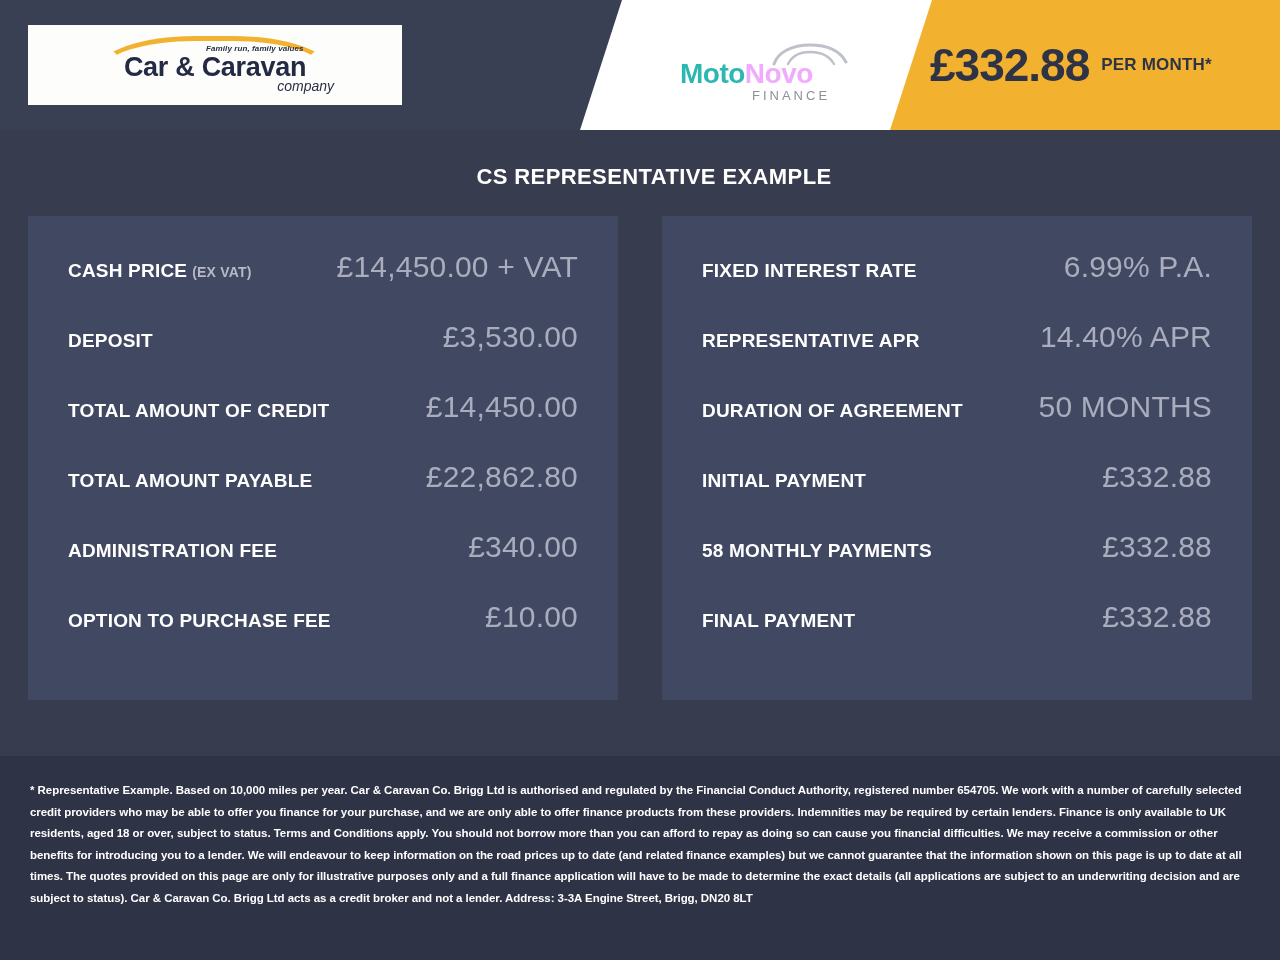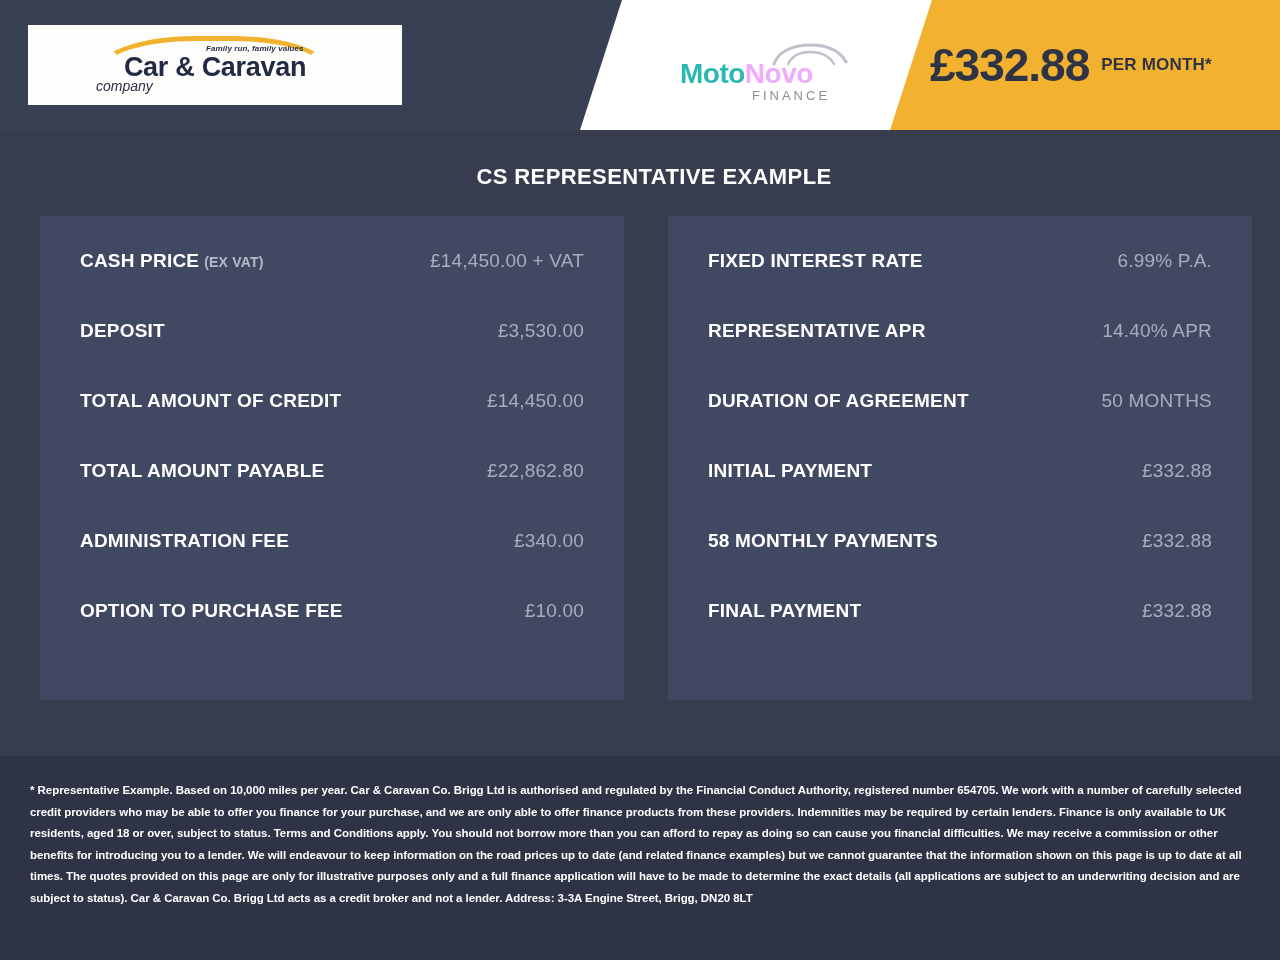--- a/index.html
+++ b/index.html
@@ -66,21 +66,21 @@
     text-align: center;
     font-size: 27px; font-weight: bold; color: #242a44;
     letter-spacing: -.3px;
   }
   .logo-rule {
     position: absolute; top: 54px; left: 34px;
     width: 182px; height: 2px; background: #2a2f45;
   }
   .logo-sub {
     position: absolute; top: 46px; left: 0; width: 250px;
-    text-align: left;
+    text-align: right;
     font-size: 14px; color: #2a2f45;
     font-style: italic;
     background: #fdfdfb;
     display: inline-block;
   }
   .logo-sub span { background: #fdfdfb; padding: 0 6px; }
 
   .motonovo {
     position: absolute;
     top: 40px; left: 680px;
@@ -130,21 +130,21 @@
     font-weight: bold;
     color: #ffffff;
     letter-spacing: .4px;
     text-align: center;
   }
 
   
   .panels {
     display: flex;
     gap: 44px;
-    padding: 26px 28px 0 40px;
+    padding: 26px 28px 0 28px;
   }
   .panel {
     flex: 1;
     background: #414862;
     padding: 34px 40px 30px 40px;
   }
   .row {
     display: flex;
     align-items: baseline;
     justify-content: space-between;
@@ -157,21 +157,21 @@
     letter-spacing: .2px;
     white-space: nowrap;
   }
   .row-label .sub {
     font-size: 14px;
     font-weight: bold;
     color: #b6b9c6;
     margin-left: 5px;
   }
   .row-value {
-    font-size: 19px;
+    font-size: 30px;
     color: #a9adbd;
     letter-spacing: .2px;
     white-space: nowrap;
   }
 
   
   .disclaimer {
     position: absolute;
     left: 0; bottom: 0;
     width: 1280px;

